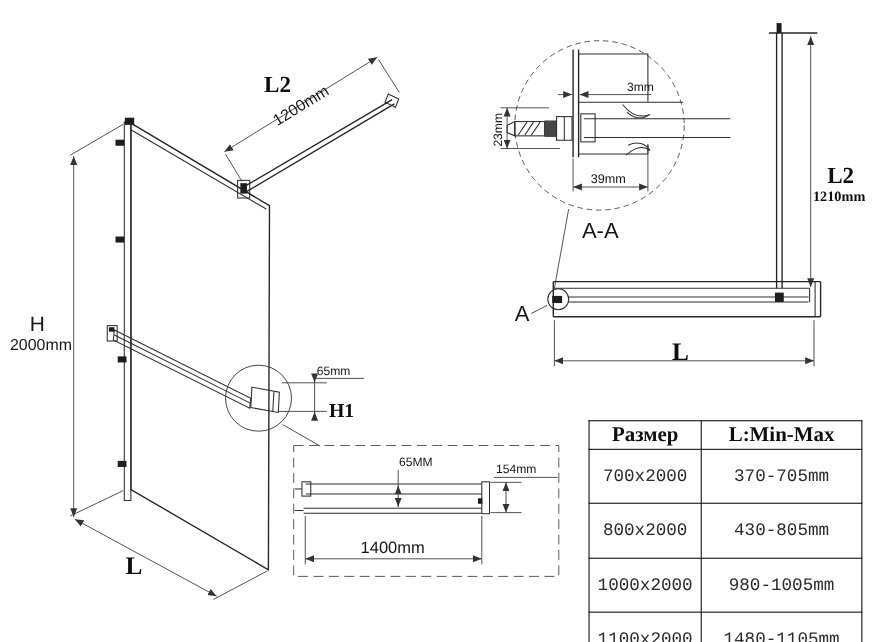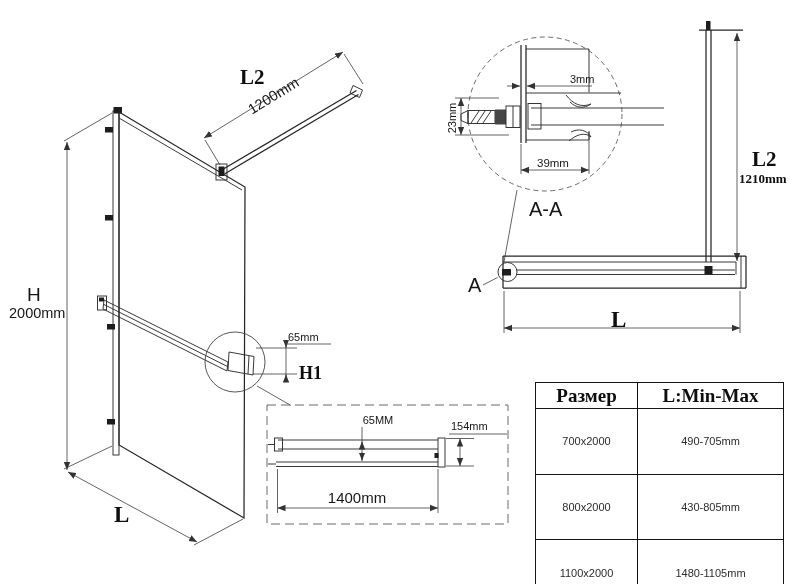--- a/index.html
+++ b/index.html
@@ -26,21 +26,21 @@
   .bs23{font-family:"Liberation Serif",serif;font-weight:700;font-size:23px;fill:#0e0e0e;}
 
   
   .size-table{position:absolute;left:535px;top:382px;width:248px;height:224px;
               border-collapse:collapse;table-layout:fixed;background:#fff;}
   .size-table th,.size-table td{border:1.3px solid #141414;text-align:center;
               vertical-align:middle;padding:0;}
   .size-table{border:1.6px solid #141414;}
   .size-table th{font-family:"Liberation Serif",serif;font-weight:700;font-size:19px;
               color:#0e0e0e;height:25px;}
-  .size-table td{font-family:Liberation Sans, sans-serif;font-size:11px;color:#2b2b2b;}
+  .size-table td{font-family:Liberation Mono, monospace;font-size:16px;color:#2b2b2b;}
   .size-table col.c1{width:102px;}
   .size-table col.c2{width:146px;}
 </style>
 </head>
 <body>
 
 <div class="stage">
 
 <svg width="800" height="584" viewBox="0 0 800 584">
   <defs>
@@ -218,26 +218,30 @@
       </colgroup>
   <thead>
     <tr>
       <th>Размер</th>
       <th>L:Min-Max</th>
     </tr>
   </thead>
   <tbody>
     <tr>
       <td>700x2000</td>
-      <td>490-705mm</td>
+      <td>370-705mm</td>
     </tr>
     <tr>
       <td>800x2000</td>
       <td>430-805mm</td>
     </tr>
     <tr>
+      <td>1000x2000</td>
+      <td>980-1005mm</td>
+    </tr>
+    <tr>
       <td>1100x2000</td>
       <td>1480-1105mm</td>
     </tr>
   </tbody>
 </table>
 
 </div>
 
 </body></html>

